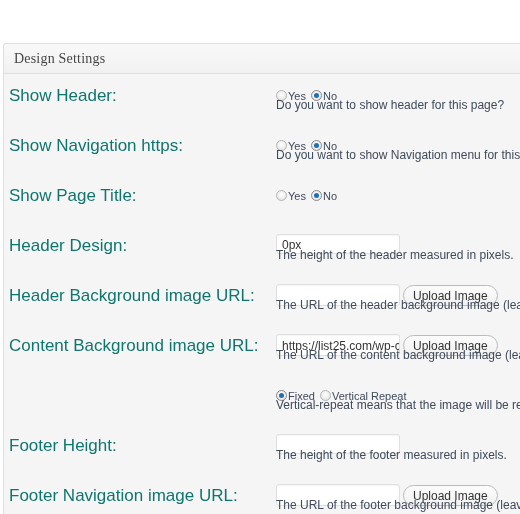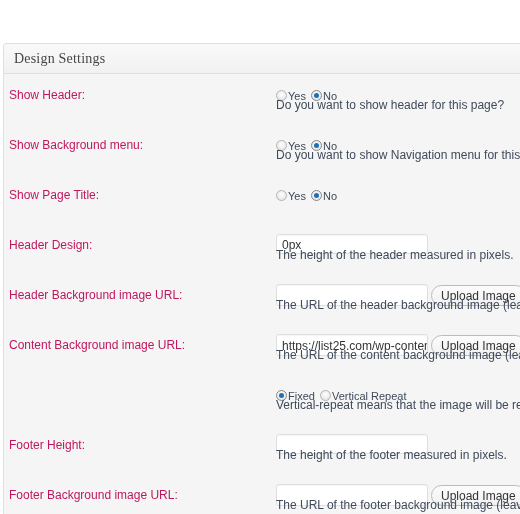--- a/index.html
+++ b/index.html
@@ -62,22 +62,22 @@
   
   .row {
     position: relative;
     height: 50px;
   }
   .row-label {
     position: absolute;
     left: 5px;
     top: 6px;
     width: 262px;
-    font-size: 12px;
-    color: #be185d;
+    font-size: 17px;
+    color: #0f766e;
     line-height: 15px;
     white-space: nowrap;
   }
   .row-control {
     position: absolute;
     left: 272px;
     top: 2px;
     width: 290px;
     white-space: nowrap;
   }
@@ -126,21 +126,21 @@
   .radio-text {
     font-size: 11px;
     color: #3f4a5a;
     margin-left: 1px;
     vertical-align: middle;
   }
 
   
   .text-input {
     display: inline-block;
-    width: 152px;
+    width: 124px;
     height: 20px;
     line-height: 20px;
     padding: 0 5px;
     background: #ffffff;
     border: 1px solid #dfdfdf;
     border-radius: 3px;
     box-sizing: border-box;
     font-family: "Liberation Sans", sans-serif;
     font-size: 12px;
     color: #333333;
@@ -181,21 +181,21 @@
       <span class="metabox-title">Design Settings</span>
     </div>
 
     <div class="metabox-body" id="rows-host">
         <div class="row">
           <div class="row-label">Show Header:</div>
           <div class="row-control"><span class="radio-group"><span class="radio-opt"><span class="radio-dot"></span><span class="radio-text">Yes</span></span><span class="radio-opt"><span class="radio-dot checked"></span><span class="radio-text">No</span></span></span></div>
           <div class="row-desc">Do you want to show header for this page?</div>
         </div>
         <div class="row">
-          <div class="row-label">Show Background menu:</div>
+          <div class="row-label">Show Navigation https:</div>
           <div class="row-control"><span class="radio-group"><span class="radio-opt"><span class="radio-dot"></span><span class="radio-text">Yes</span></span><span class="radio-opt"><span class="radio-dot checked"></span><span class="radio-text">No</span></span></span></div>
           <div class="row-desc">Do you want to show Navigation menu for this page?</div>
         </div>
         <div class="row">
           <div class="row-label">Show Page Title:</div>
           <div class="row-control"><span class="radio-group"><span class="radio-opt"><span class="radio-dot"></span><span class="radio-text">Yes</span></span><span class="radio-opt"><span class="radio-dot checked"></span><span class="radio-text">No</span></span></span></div>
         </div>
         <div class="row">
           <div class="row-label">Header Design:</div>
           <div class="row-control"><span class="text-input">0px</span></div>
@@ -214,21 +214,21 @@
         <div class="row">
           <div class="row-control"><span class="radio-group"><span class="radio-opt"><span class="radio-dot checked"></span><span class="radio-text">Fixed</span></span><span class="radio-opt"><span class="radio-dot"></span><span class="radio-text">Vertical Repeat</span></span></span></div>
           <div class="row-desc">Vertical-repeat means that the image will be repeated vertically.</div>
         </div>
         <div class="row">
           <div class="row-label">Footer Height:</div>
           <div class="row-control"><span class="text-input"></span></div>
           <div class="row-desc">The height of the footer measured in pixels.</div>
         </div>
         <div class="row">
-          <div class="row-label">Footer Background image URL:</div>
+          <div class="row-label">Footer Navigation image URL:</div>
           <div class="row-control"><span class="text-input tall"></span><span class="upload-btn">Upload Image</span></div>
           <div class="row-desc">The URL of the footer background image (leave empty for none).</div>
         </div>
       </div>
 
   </div>
 
 </div>
 
 </body></html>

